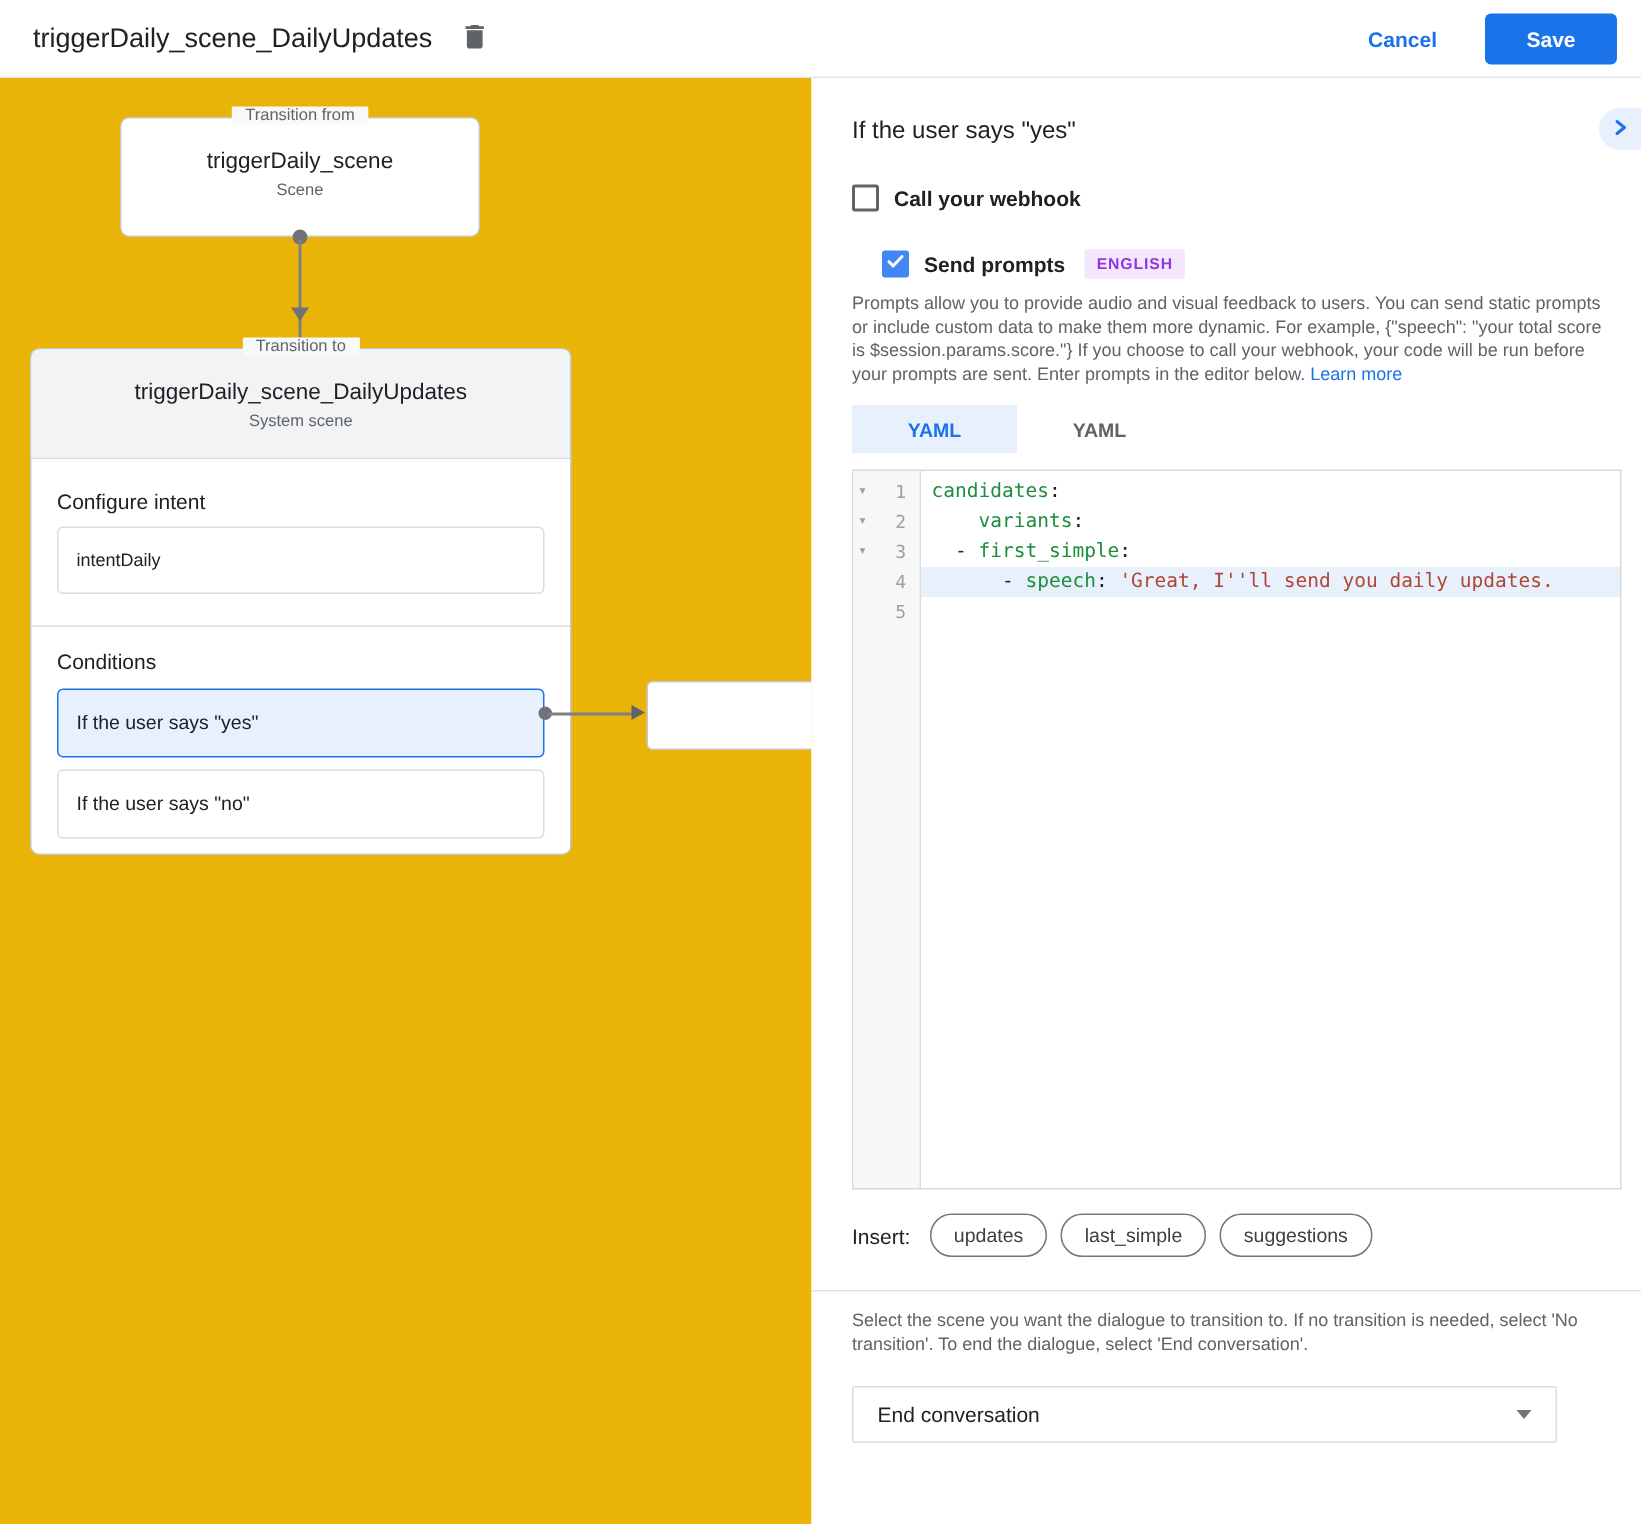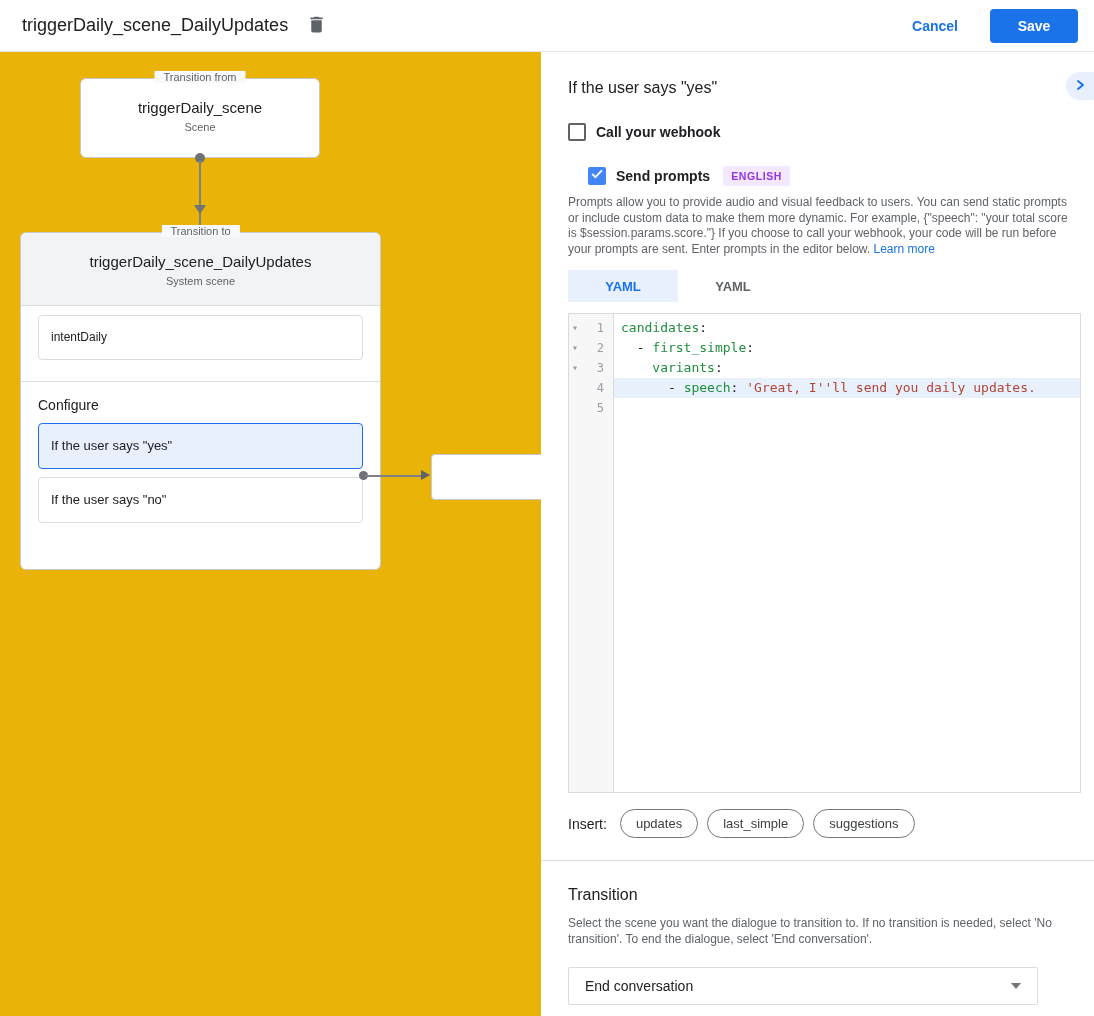--- a/index.html
+++ b/index.html
@@ -132,23 +132,24 @@
   <div class="vline"></div>
   <div class="varrow"></div>
 
   <div class="scene-card">
     <span class="legend">Transition to</span>
     <div class="card-header">
       <div class="node-title">triggerDaily_scene_DailyUpdates</div>
       <div class="node-sub">System scene</div>
     </div>
     <div class="card-body">
+      <div class="field-label">Configure intent</div>
       <div class="intent-box">intentDaily</div>
       <div class="card-divider"></div>
-      <div class="cond-label">Configure</div>
+      <div class="cond-label">Conditions</div>
       <div class="cond-item selected">If the user says "yes"</div>
       <div class="cond-item">If the user says "no"</div>
     </div>
   </div>
 
   <div class="dot dot-h"></div>
   <div class="hline"></div>
   <div class="harrow"></div>
   <div class="target-box"></div>
 
@@ -193,37 +194,36 @@
   <div class="editor">
     <div class="gutter">
       <div class="gutter-cell"><span class="fold">▾</span><span>1</span></div>
       <div class="gutter-cell"><span class="fold">▾</span><span>2</span></div>
       <div class="gutter-cell"><span class="fold">▾</span><span>3</span></div>
       <div class="gutter-cell"><span class="fold"></span><span>4</span></div>
       <div class="gutter-cell"><span class="fold"></span><span>5</span></div>
     </div>
     <div class="code-col">
       <div class="code-line"><span></span><span class="tok-key">candidates</span><span>:</span></div>
+      <div class="code-line"><span>    </span><span class="tok-key">variants</span><span>:</span></div>
       <div class="code-line"><span>  - </span><span class="tok-key">first_simple</span><span>:</span></div>
-      <div class="code-line"><span>    </span><span class="tok-key">variants</span><span>:</span></div>
       <div class="code-line hl"><span>      - </span><span class="tok-key">speech</span><span>: </span><span class="tok-str">'Great, I''ll send you daily updates.</span></div>
       <div class="code-line"></div>
     </div>
   </div>
 
   <div class="insert-row">
     <span class="insert-label">Insert:</span>
     <button class="chip">updates</button>
     <button class="chip">last_simple</button>
     <button class="chip">suggestions</button>
   </div>
 
   <div class="panel-divider"></div>
 
-  <div class="transition-title">Transition</div>
   <div class="transition-desc">Select the scene you want the dialogue to transition to. If no transition is needed, select 'No transition'. To end the dialogue, select 'End conversation'.</div>
 
   <div class="dropdown">
     <span class="dropdown-value">End conversation</span>
     <span class="caret"></span>
   </div>
 
 </div>
 
 </body></html>

